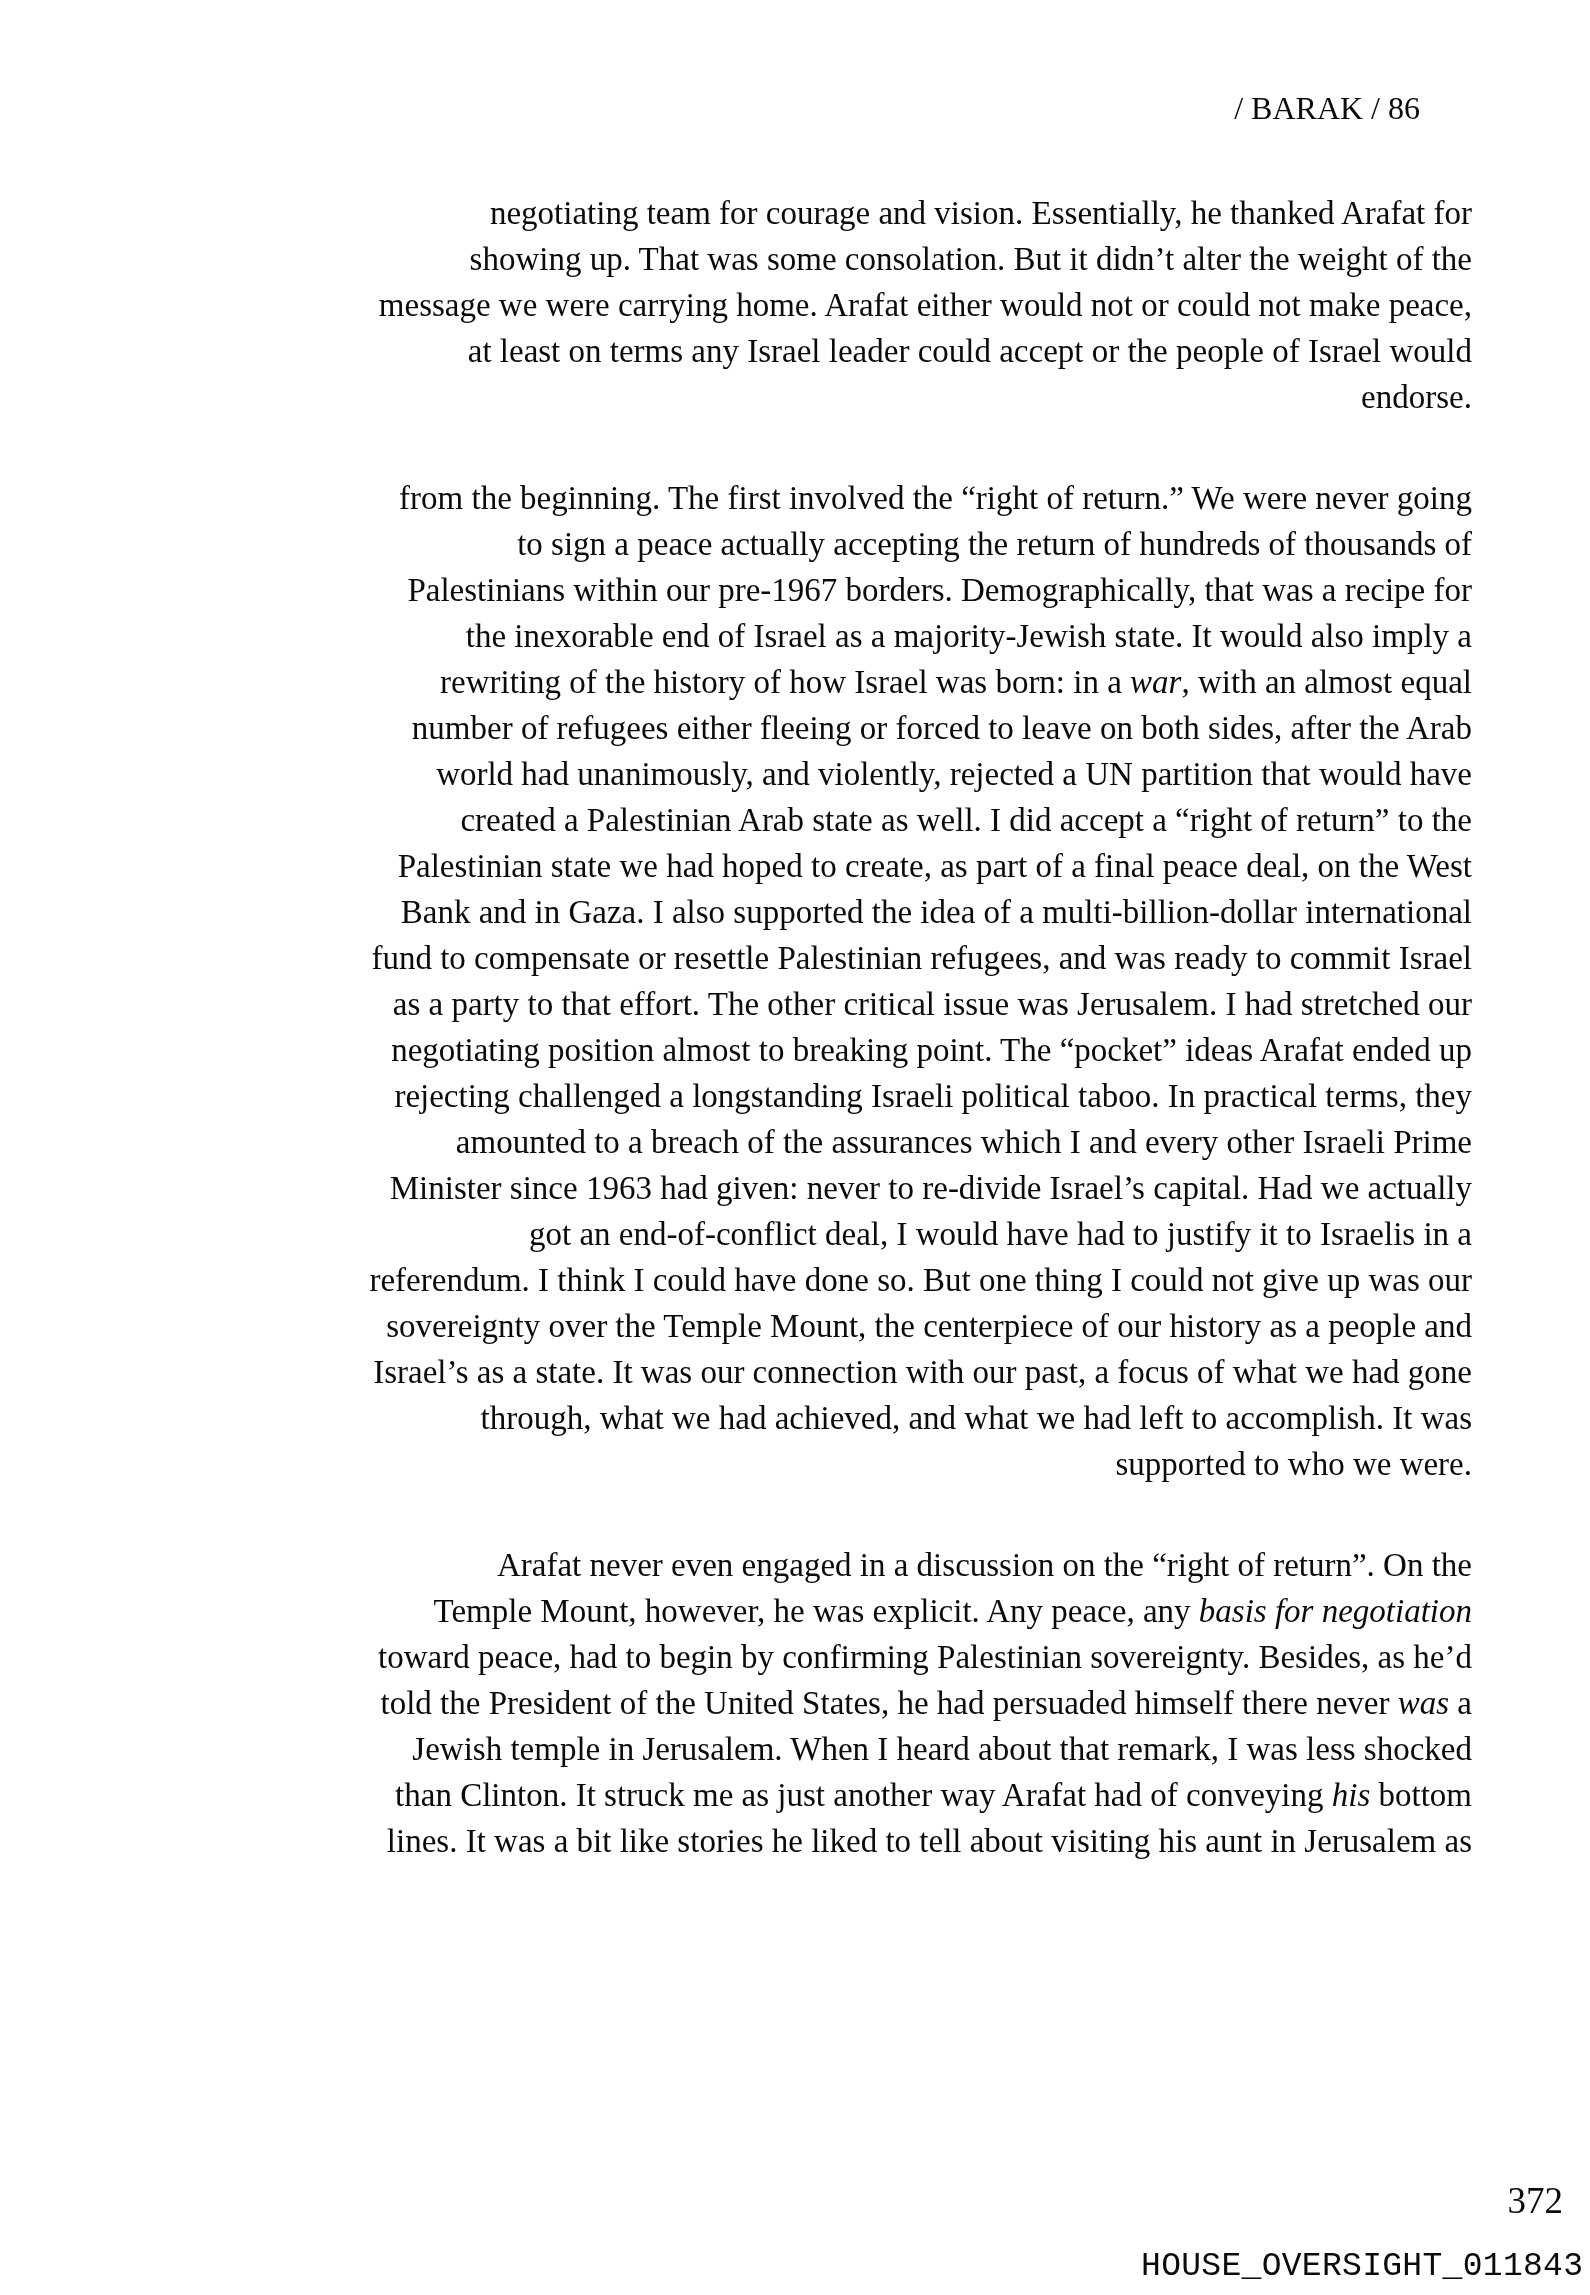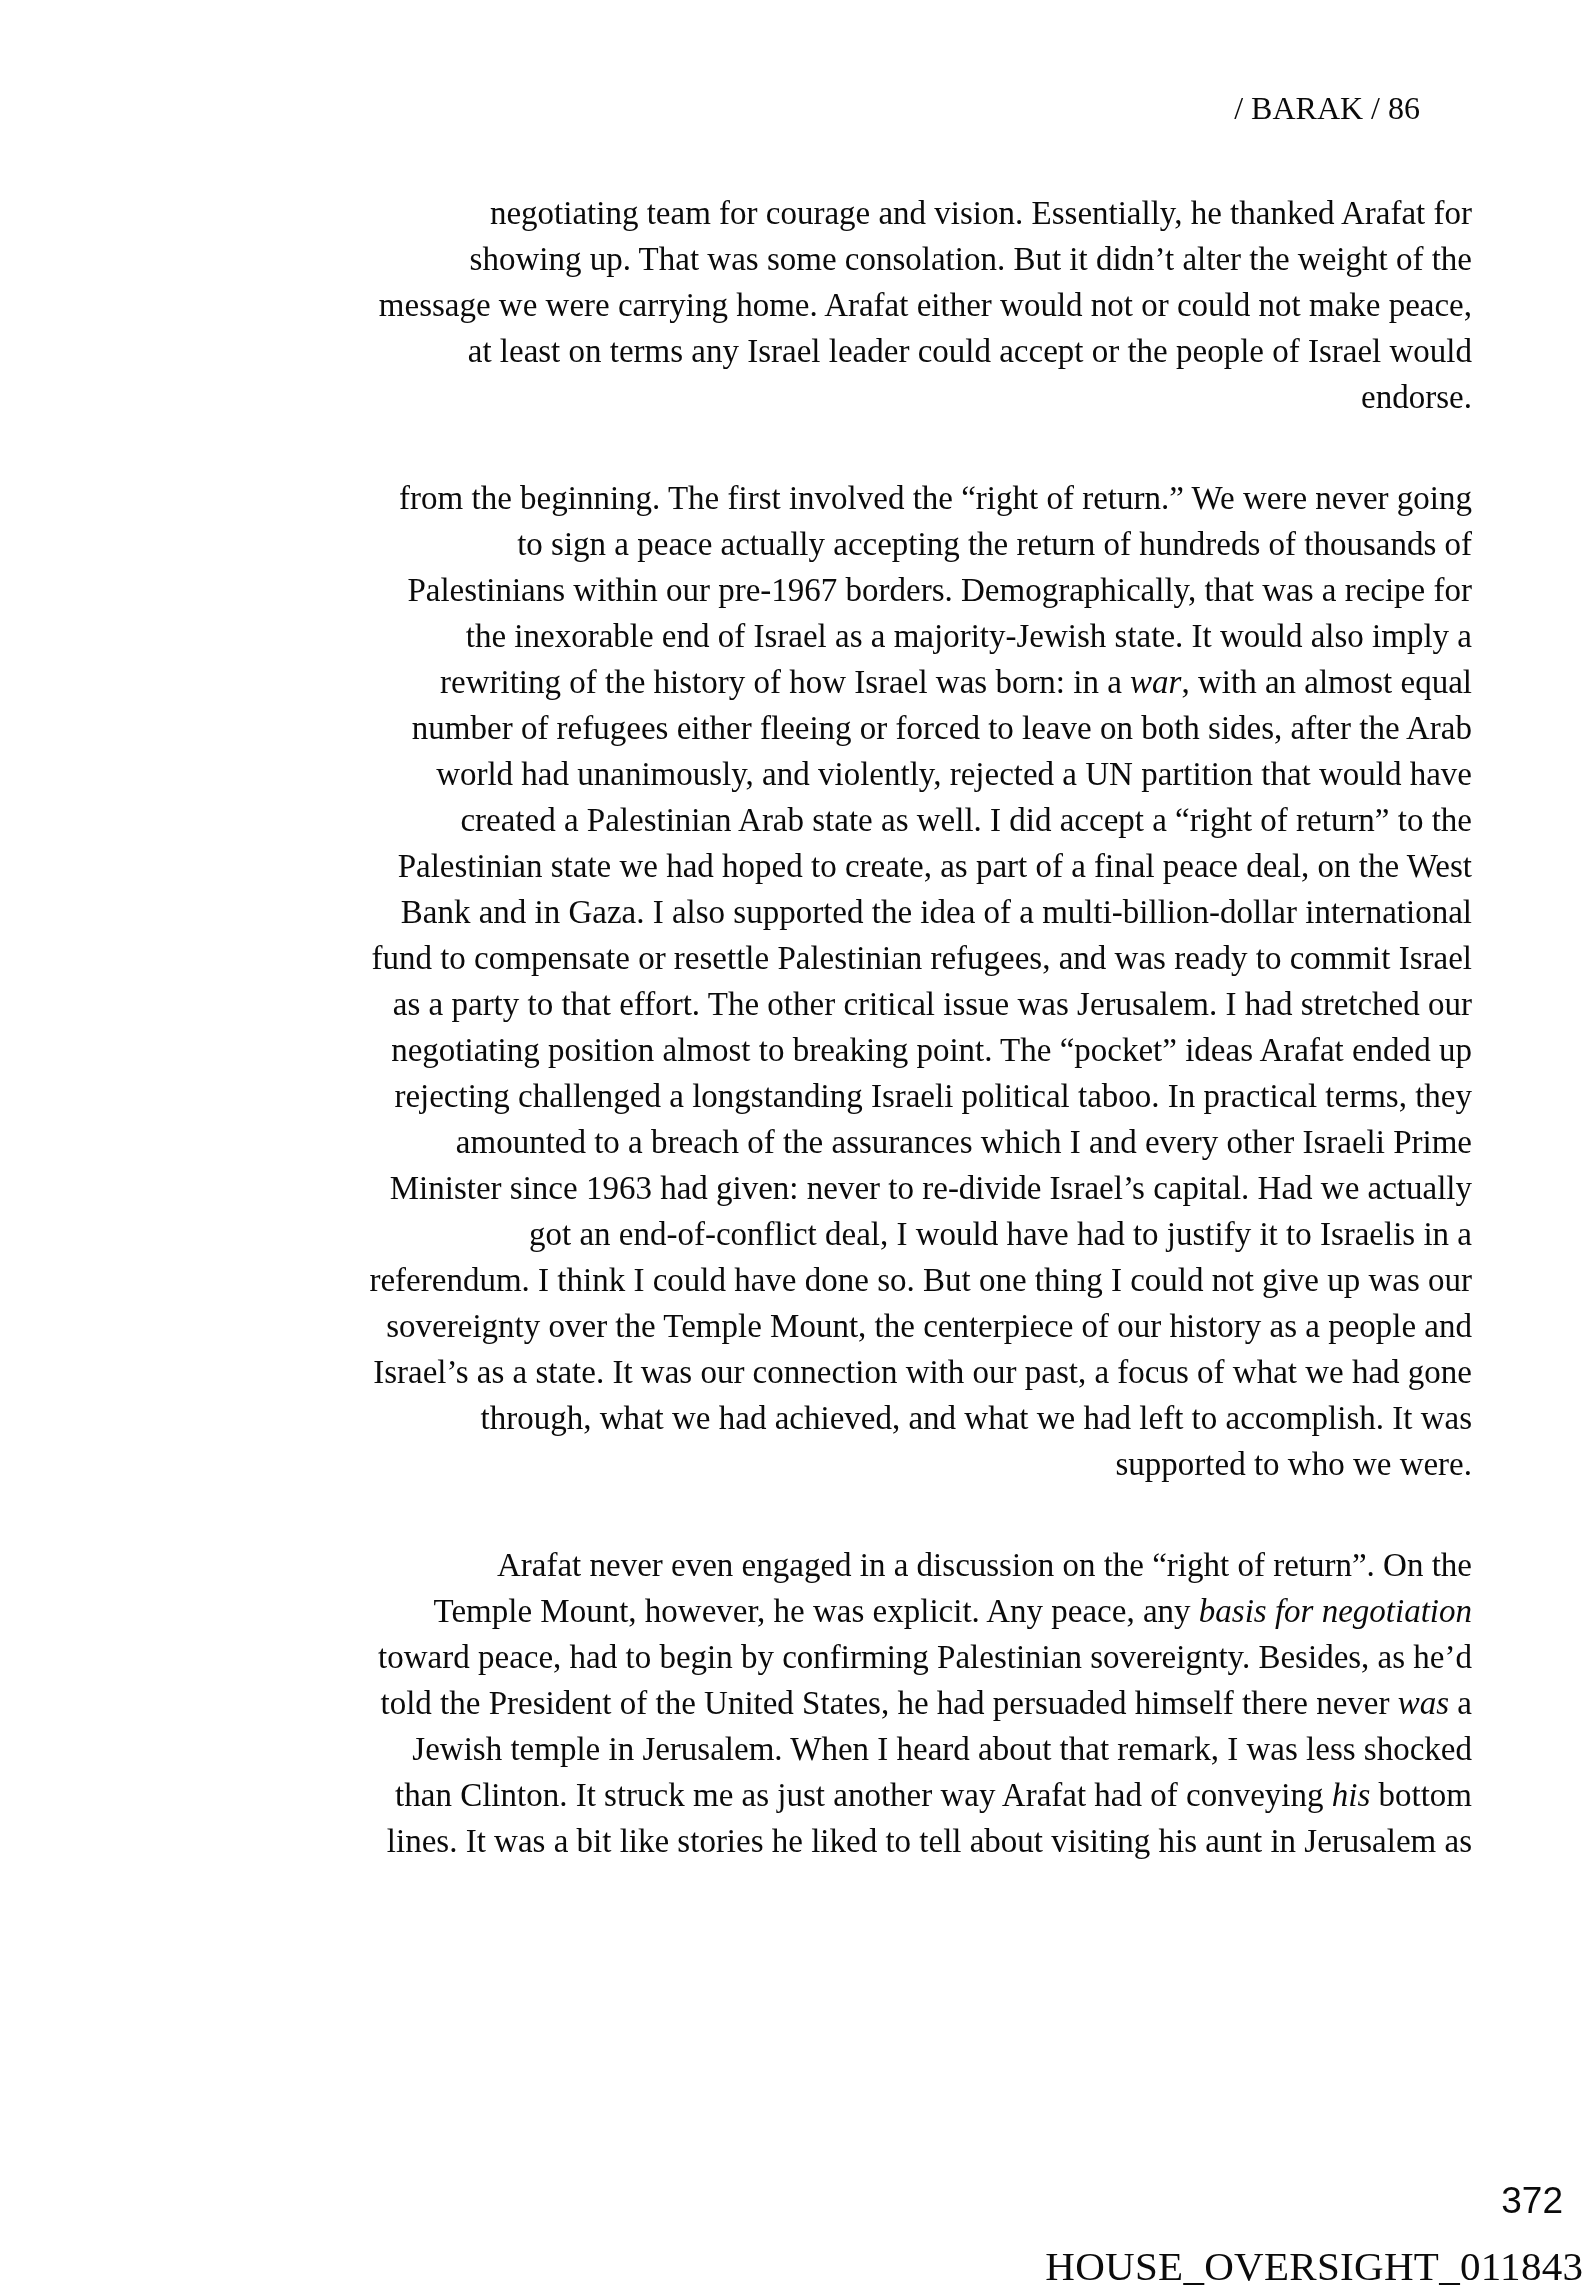--- a/index.html
+++ b/index.html
@@ -36,31 +36,31 @@
   }
   .para { margin: 0 0 55px 0; }
   .para:last-child { margin-bottom: 0; }
   .line { white-space: nowrap; height: 46px; text-align: right; }
   .para.indent .line:first-child { padding-left: 49px; }
   .line em { font-style: italic; }
   .page-number {
     position: absolute;
     top: 2181px;
     right: 28px;
-    font-family: Liberation Sans, sans-serif;
+    font-family: Liberation Serif, serif;
     font-size: 37px;
     line-height: 40px;
     white-space: nowrap;
   }
   .bates {
     position: absolute;
     top: 2247px;
     right: 7.7px;
-    font-family: Liberation Serif, serif;
-    font-size: 41px;
+    font-family: Liberation Mono, monospace;
+    font-size: 33px;
     line-height: 39px;
     letter-spacing: 0.3px;
     white-space: nowrap;
     margin-left: 36px;
   }
 </style>
 </head>
 <body>
 
 <div class="page">

